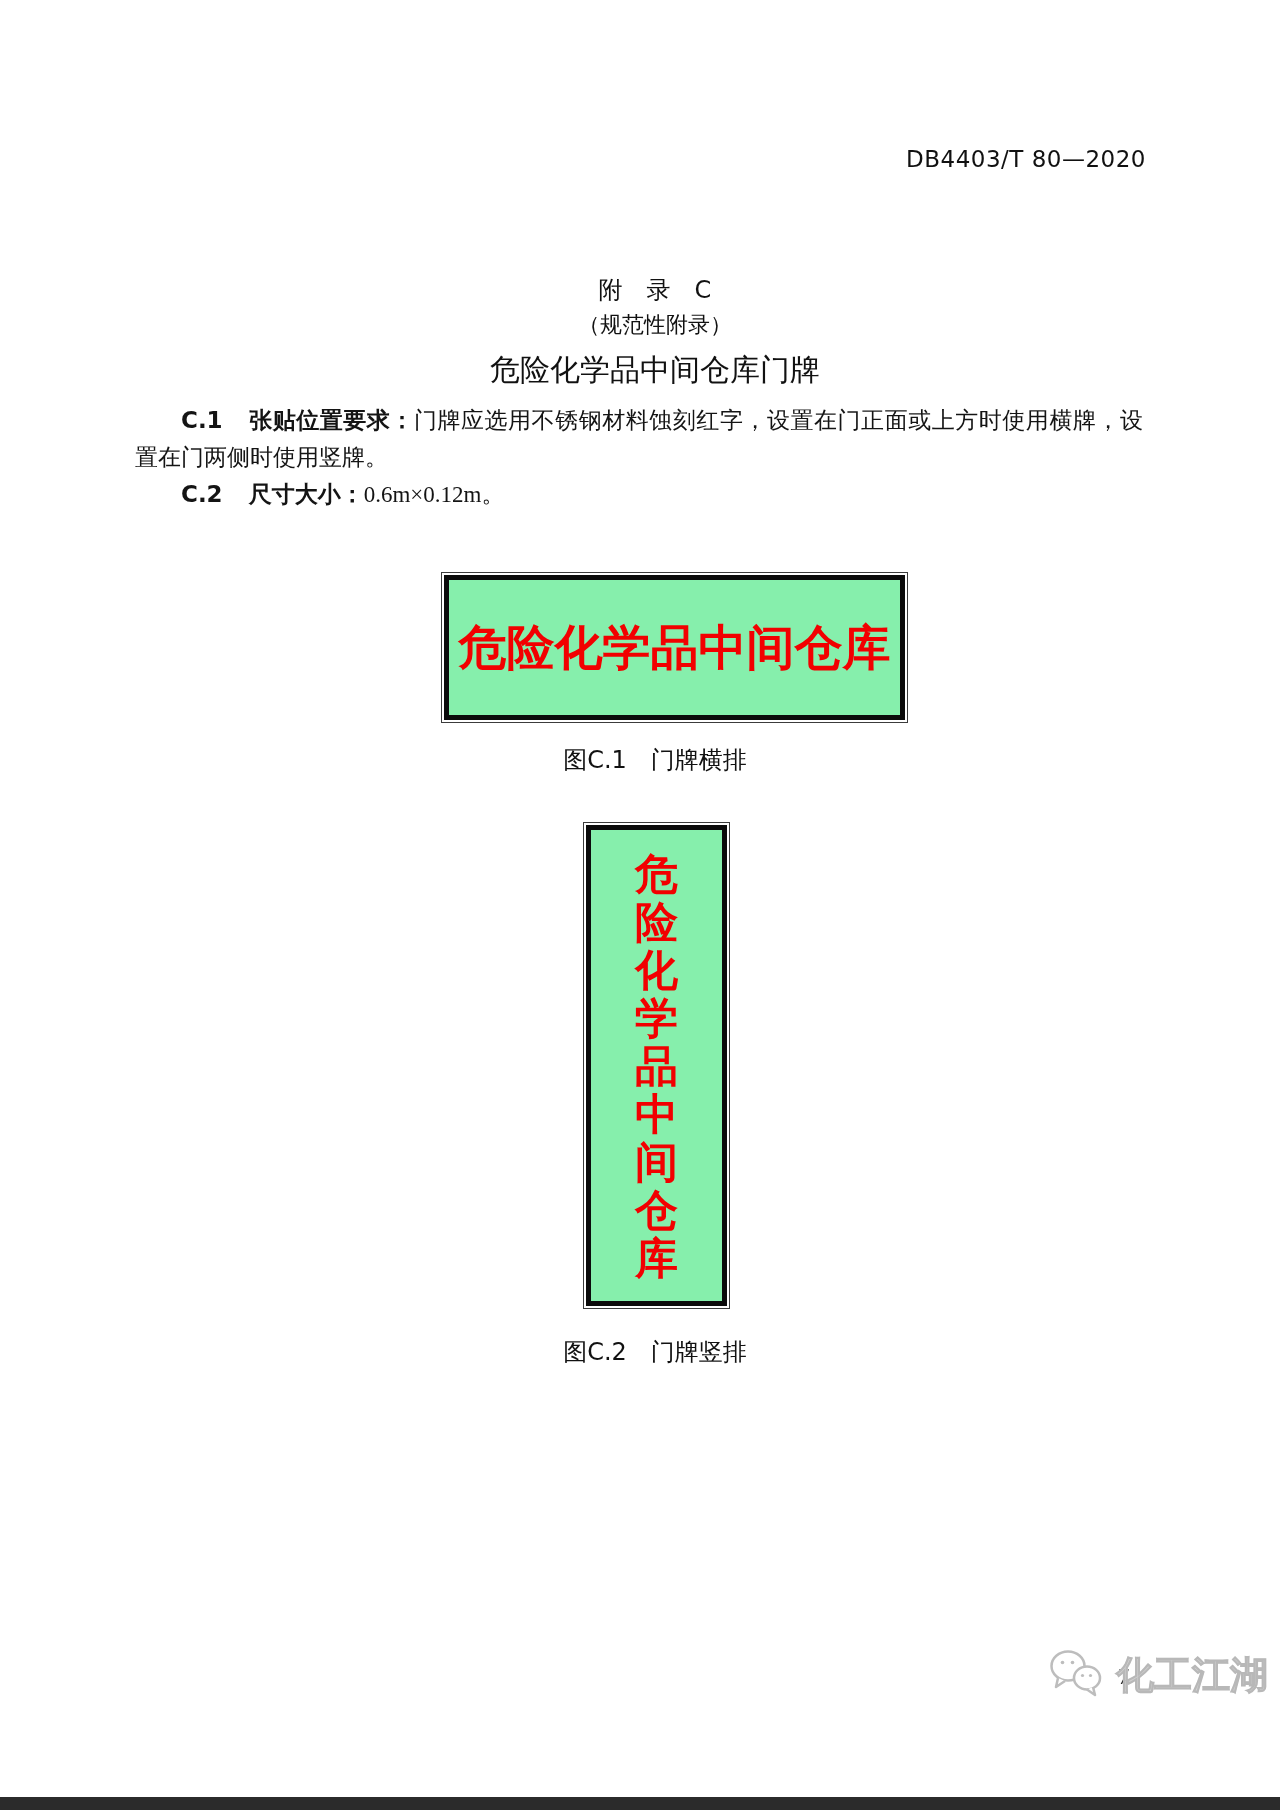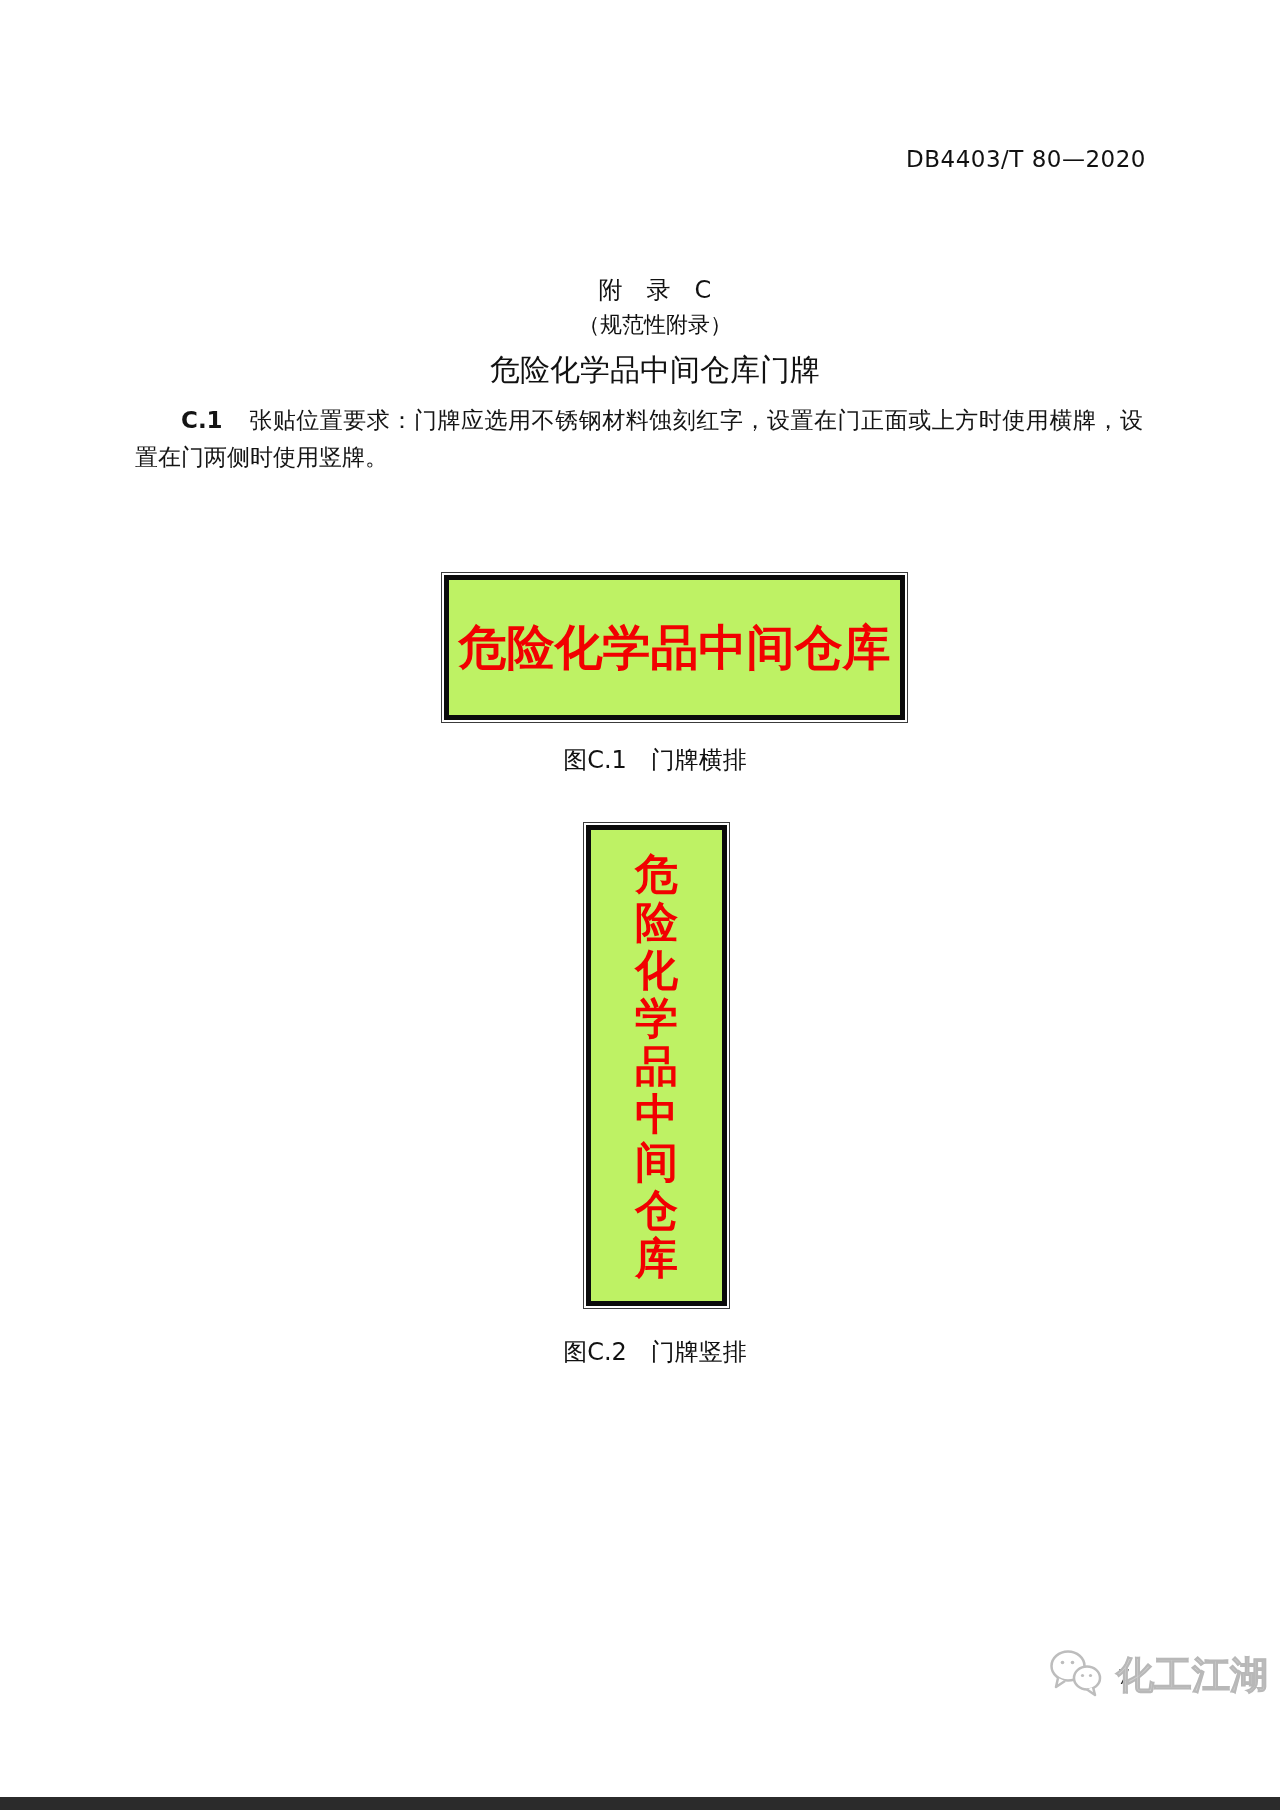--- a/index.html
+++ b/index.html
@@ -21,28 +21,28 @@
   .app-subheading{top:310px;font-size:22px;color:#111;font-family:Liberation Mono, monospace;}
   .app-title{top:350px;font-size:30px;color:#111;}
 
   .clauses{
     position:absolute;left:135px;top:402px;width:1008px;
     font-size:23px;line-height:37px;text-align:justify;
     color:#141414;
   }
   .clauses p{margin:0;text-indent:2em;}
   .clause-num{font-family:"DejaVu Sans","Liberation Sans",sans-serif;font-weight:700;margin-right:26px;}
-  .clause-label{font-family:"DejaVu Sans","Liberation Sans",sans-serif;font-weight:400;}
+  .clause-label{font-family:"DejaVu Sans","Liberation Sans",sans-serif;font-weight:700;}
 
   .sign{
     position:absolute;background:#fff;border:1px solid #3c3c3c;padding:2px;box-sizing:border-box;
   }
   .sign-inner{
     width:100%;height:100%;box-sizing:border-box;border:5px solid #0b0b0b;
-    display:flex;align-items:center;justify-content:center;background:#bef264;
+    display:flex;align-items:center;justify-content:center;background:#86efac;
   }
   .sign-h{left:441px;top:572px;width:467px;height:151px;}
   .sign-h .sign-text{
     font-family:"DejaVu Sans","Liberation Sans",sans-serif;
     font-weight:700;font-size:48px;color:#f20000;white-space:nowrap;letter-spacing:0;
   }
   .sign-v{left:583px;top:822px;width:147px;height:487px;}
   .sign-v .sign-inner{flex-direction:column;}
   .sign-v .sign-text{
     font-family:"DejaVu Sans","Liberation Sans",sans-serif;
@@ -80,20 +80,21 @@
 <body>
 
 <div class="doc-code">DB4403/T 80—2020</div>
 
 <div class="center-line sans app-heading">附　录　C</div>
 <div class="center-line sans app-subheading">（规范性附录）</div>
 <div class="center-line sans app-title">危险化学品中间仓库门牌</div>
 
 <div class="clauses">
   <p><span class="clause-num">C.1</span><span class="clause-label">张贴位置要求：</span><span>门牌应选用不锈钢材料蚀刻红字，设置在门正面或上方时使用横牌，设置在门两侧时使用竖牌。</span></p>
+  <p><span class="clause-num">C.2</span><span class="clause-label">尺寸大小：</span><span>0.6m×0.12m。</span></p>
 </div>
 
 <div class="sign sign-h">
   <div class="sign-inner">
     <span class="sign-text">危险化学品中间仓库</span>
   </div>
 </div>
 <div class="center-line fig-caption caption-c1">图C.1　门牌横排</div>
 
 <div class="sign sign-v">

